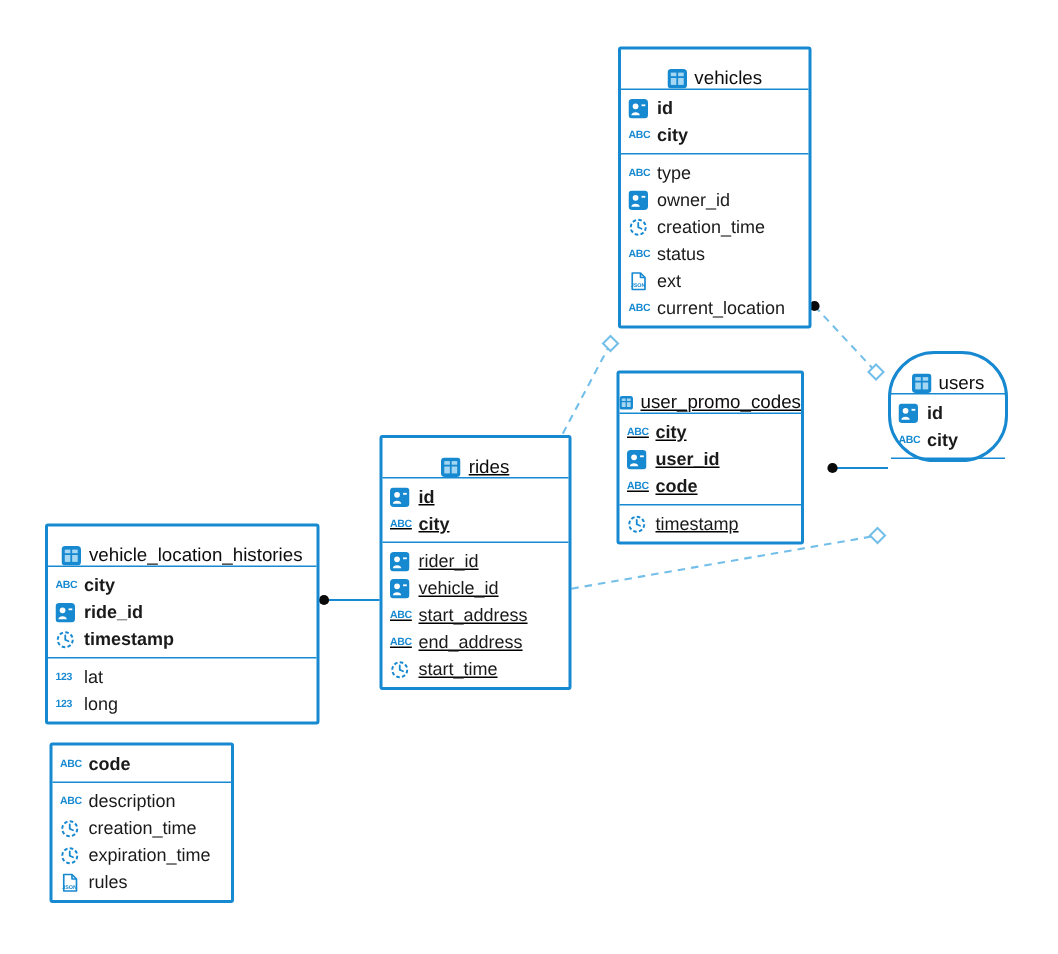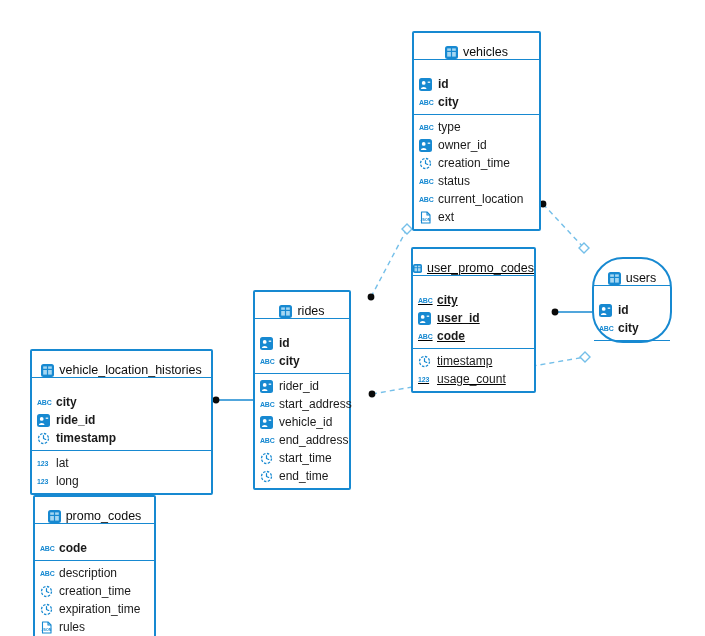--- a/index.html
+++ b/index.html
@@ -19,21 +19,21 @@
     position:absolute;z-index:2;background:#fff;
     border:2px solid var(--accent);border-radius:2px;
     box-sizing:border-box;
   }
   .table-header{
     display:flex;align-items:flex-end;justify-content:center;gap:5px;
     height:26px;border-bottom:1px solid var(--accent);
     font-size:12.5px;color:#0c0c0c;white-space:nowrap;
   }
   .section{padding:3px 0;}
-  .section.pk{border-bottom:1px solid var(--accent);margin-top:12px;}
+  .section.pk{border-bottom:1px solid var(--accent);}
   .field-row{
     display:flex;align-items:center;height:18px;padding:0 5px;
     font-size:12px;color:var(--text);white-space:nowrap;
   }
   .field-row .field-icon{
     width:19px;flex:0 0 19px;display:flex;align-items:center;
     justify-content:flex-start;
   }
   .field-row.pk .field-name{font-weight:bold;}
   .type-label{
@@ -120,33 +120,33 @@
             <span class="field-name">creation_time</span>
           </div>
           <div class="field-row">
             <span class="field-icon">
               <span class="type-label">ABC</span>
             </span>
             <span class="field-name">status</span>
           </div>
           <div class="field-row">
             <span class="field-icon">
-              <span class="type-label">ABC</span>
-            </span>
-            <span class="field-name">current_location</span>
-          </div>
-          <div class="field-row">
-            <span class="field-icon">
               <svg width="13" height="13" viewBox="0 0 13 13">
       <path d="M2.5,1 h5.5 l3,3 v8 h-8.5 z" fill="#fff" stroke="#1789d1" stroke-width="1.1" stroke-linejoin="round"></path>
       <path d="M8,1 v3 h3" fill="none" stroke="#1789d1" stroke-width="1.1" stroke-linejoin="round"></path>
       <text x="6.4" y="10.4" text-anchor="middle" font-size="3.6" font-weight="bold" fill="#1789d1">JSON</text>
               </svg>
             </span>
             <span class="field-name">ext</span>
+          </div>
+          <div class="field-row">
+            <span class="field-icon">
+              <span class="type-label">ABC</span>
+            </span>
+            <span class="field-name">current_location</span>
           </div>
         </div>
       </div>
       <div class="table-card" style="left: 411px; top: 247px; width: 125px; text-decoration: underline;">
         <div class="table-header">
           <svg width="13" height="13" viewBox="0 0 13 13">
       <rect x="0" y="0" width="13" height="13" rx="2.5" fill="#1789d1"></rect>
       <rect x="2.2" y="2.4" width="3.7" height="2.4" fill="#a6d7f2"></rect>
       <rect x="7.1" y="2.4" width="3.7" height="2.4" fill="#a6d7f2"></rect>
       <rect x="2.2" y="6.0" width="3.7" height="4.6" fill="#a6d7f2"></rect>
@@ -182,29 +182,23 @@
         <div class="section">
           <div class="field-row">
             <span class="field-icon">
               <svg width="13" height="13" viewBox="0 0 13 13">
       <circle cx="6.5" cy="6.5" r="5" fill="none" stroke="#1789d1" stroke-width="1.3" stroke-dasharray="2.4 1.5"></circle>
       <path d="M6.5,6.5 L6.5,3.6 M6.5,6.5 L8.7,7.5" fill="none" stroke="#1789d1" stroke-width="1.2" stroke-linecap="round"></path>
               </svg>
             </span>
             <span class="field-name">timestamp</span>
           </div>
-          <div class="field-row">
-            <span class="field-icon">
-              <span class="type-label">123</span>
-            </span>
-            <span class="field-name">usage_count</span>
-          </div>
-        </div>
-      </div>
-      <div class="table-card" style="left: 592px; top: 257px; width: 80px; border-radius: 31px;">
+        </div>
+      </div>
+      <div class="table-card" style="left: 592px; top: 234px; width: 80px; border-radius: 31px;">
         <div class="table-header">
           <svg width="13" height="13" viewBox="0 0 13 13">
       <rect x="0" y="0" width="13" height="13" rx="2.5" fill="#1789d1"></rect>
       <rect x="2.2" y="2.4" width="3.7" height="2.4" fill="#a6d7f2"></rect>
       <rect x="7.1" y="2.4" width="3.7" height="2.4" fill="#a6d7f2"></rect>
       <rect x="2.2" y="6.0" width="3.7" height="4.6" fill="#a6d7f2"></rect>
       <rect x="7.1" y="6.0" width="3.7" height="4.6" fill="#a6d7f2"></rect>
           </svg>
           <span>users</span>
         </div>
@@ -221,21 +215,21 @@
             <span class="field-name">id</span>
           </div>
           <div class="field-row pk">
             <span class="field-icon">
               <span class="type-label">ABC</span>
             </span>
             <span class="field-name">city</span>
           </div>
         </div>
       </div>
-      <div class="table-card" style="left: 253px; top: 290px; width: 98px;">
+      <div class="table-card" style="left: 253px; top: 290px; width: 128px; text-decoration: underline;">
         <div class="table-header">
           <svg width="13" height="13" viewBox="0 0 13 13">
       <rect x="0" y="0" width="13" height="13" rx="2.5" fill="#1789d1"></rect>
       <rect x="2.2" y="2.4" width="3.7" height="2.4" fill="#a6d7f2"></rect>
       <rect x="7.1" y="2.4" width="3.7" height="2.4" fill="#a6d7f2"></rect>
       <rect x="2.2" y="6.0" width="3.7" height="4.6" fill="#a6d7f2"></rect>
       <rect x="7.1" y="6.0" width="3.7" height="4.6" fill="#a6d7f2"></rect>
           </svg>
           <span>rides</span>
         </div>
@@ -265,58 +259,49 @@
       <rect x="0" y="0" width="13" height="13" rx="2.5" fill="#1789d1"></rect>
       <circle cx="4.7" cy="4.9" r="1.9" fill="#fff"></circle>
       <path d="M1.9,10.9 C1.9,8.2 7.5,8.2 7.5,10.9 Z" fill="#fff"></path>
       <rect x="8.7" y="3.6" width="2.5" height="1.2" fill="#fff"></rect>
               </svg>
             </span>
             <span class="field-name">rider_id</span>
           </div>
           <div class="field-row">
             <span class="field-icon">
+              <svg width="13" height="13" viewBox="0 0 13 13">
+      <rect x="0" y="0" width="13" height="13" rx="2.5" fill="#1789d1"></rect>
+      <circle cx="4.7" cy="4.9" r="1.9" fill="#fff"></circle>
+      <path d="M1.9,10.9 C1.9,8.2 7.5,8.2 7.5,10.9 Z" fill="#fff"></path>
+      <rect x="8.7" y="3.6" width="2.5" height="1.2" fill="#fff"></rect>
+              </svg>
+            </span>
+            <span class="field-name">vehicle_id</span>
+          </div>
+          <div class="field-row">
+            <span class="field-icon">
               <span class="type-label">ABC</span>
             </span>
             <span class="field-name">start_address</span>
           </div>
           <div class="field-row">
             <span class="field-icon">
-              <svg width="13" height="13" viewBox="0 0 13 13">
-      <rect x="0" y="0" width="13" height="13" rx="2.5" fill="#1789d1"></rect>
-      <circle cx="4.7" cy="4.9" r="1.9" fill="#fff"></circle>
-      <path d="M1.9,10.9 C1.9,8.2 7.5,8.2 7.5,10.9 Z" fill="#fff"></path>
-      <rect x="8.7" y="3.6" width="2.5" height="1.2" fill="#fff"></rect>
-              </svg>
-            </span>
-            <span class="field-name">vehicle_id</span>
-          </div>
-          <div class="field-row">
-            <span class="field-icon">
               <span class="type-label">ABC</span>
             </span>
             <span class="field-name">end_address</span>
           </div>
           <div class="field-row">
             <span class="field-icon">
               <svg width="13" height="13" viewBox="0 0 13 13">
       <circle cx="6.5" cy="6.5" r="5" fill="none" stroke="#1789d1" stroke-width="1.3" stroke-dasharray="2.4 1.5"></circle>
       <path d="M6.5,6.5 L6.5,3.6 M6.5,6.5 L8.7,7.5" fill="none" stroke="#1789d1" stroke-width="1.2" stroke-linecap="round"></path>
               </svg>
             </span>
             <span class="field-name">start_time</span>
-          </div>
-          <div class="field-row">
-            <span class="field-icon">
-              <svg width="13" height="13" viewBox="0 0 13 13">
-      <circle cx="6.5" cy="6.5" r="5" fill="none" stroke="#1789d1" stroke-width="1.3" stroke-dasharray="2.4 1.5"></circle>
-      <path d="M6.5,6.5 L6.5,3.6 M6.5,6.5 L8.7,7.5" fill="none" stroke="#1789d1" stroke-width="1.2" stroke-linecap="round"></path>
-              </svg>
-            </span>
-            <span class="field-name">end_time</span>
           </div>
         </div>
       </div>
       <div class="table-card" style="left: 30px; top: 349px; width: 183px;">
         <div class="table-header">
           <svg width="13" height="13" viewBox="0 0 13 13">
       <rect x="0" y="0" width="13" height="13" rx="2.5" fill="#1789d1"></rect>
       <rect x="2.2" y="2.4" width="3.7" height="2.4" fill="#a6d7f2"></rect>
       <rect x="7.1" y="2.4" width="3.7" height="2.4" fill="#a6d7f2"></rect>
       <rect x="2.2" y="6.0" width="3.7" height="4.6" fill="#a6d7f2"></rect>
@@ -361,30 +346,20 @@
           </div>
           <div class="field-row">
             <span class="field-icon">
               <span class="type-label">123</span>
             </span>
             <span class="field-name">long</span>
           </div>
         </div>
       </div>
       <div class="table-card" style="left: 33px; top: 495px; width: 123px;">
-        <div class="table-header">
-          <svg width="13" height="13" viewBox="0 0 13 13">
-      <rect x="0" y="0" width="13" height="13" rx="2.5" fill="#1789d1"></rect>
-      <rect x="2.2" y="2.4" width="3.7" height="2.4" fill="#a6d7f2"></rect>
-      <rect x="7.1" y="2.4" width="3.7" height="2.4" fill="#a6d7f2"></rect>
-      <rect x="2.2" y="6.0" width="3.7" height="4.6" fill="#a6d7f2"></rect>
-      <rect x="7.1" y="6.0" width="3.7" height="4.6" fill="#a6d7f2"></rect>
-          </svg>
-          <span>promo_codes</span>
-        </div>
         <div class="section pk">
           <div class="field-row pk">
             <span class="field-icon">
               <span class="type-label">ABC</span>
             </span>
             <span class="field-name">code</span>
           </div>
         </div>
         <div class="section">
           <div class="field-row">

